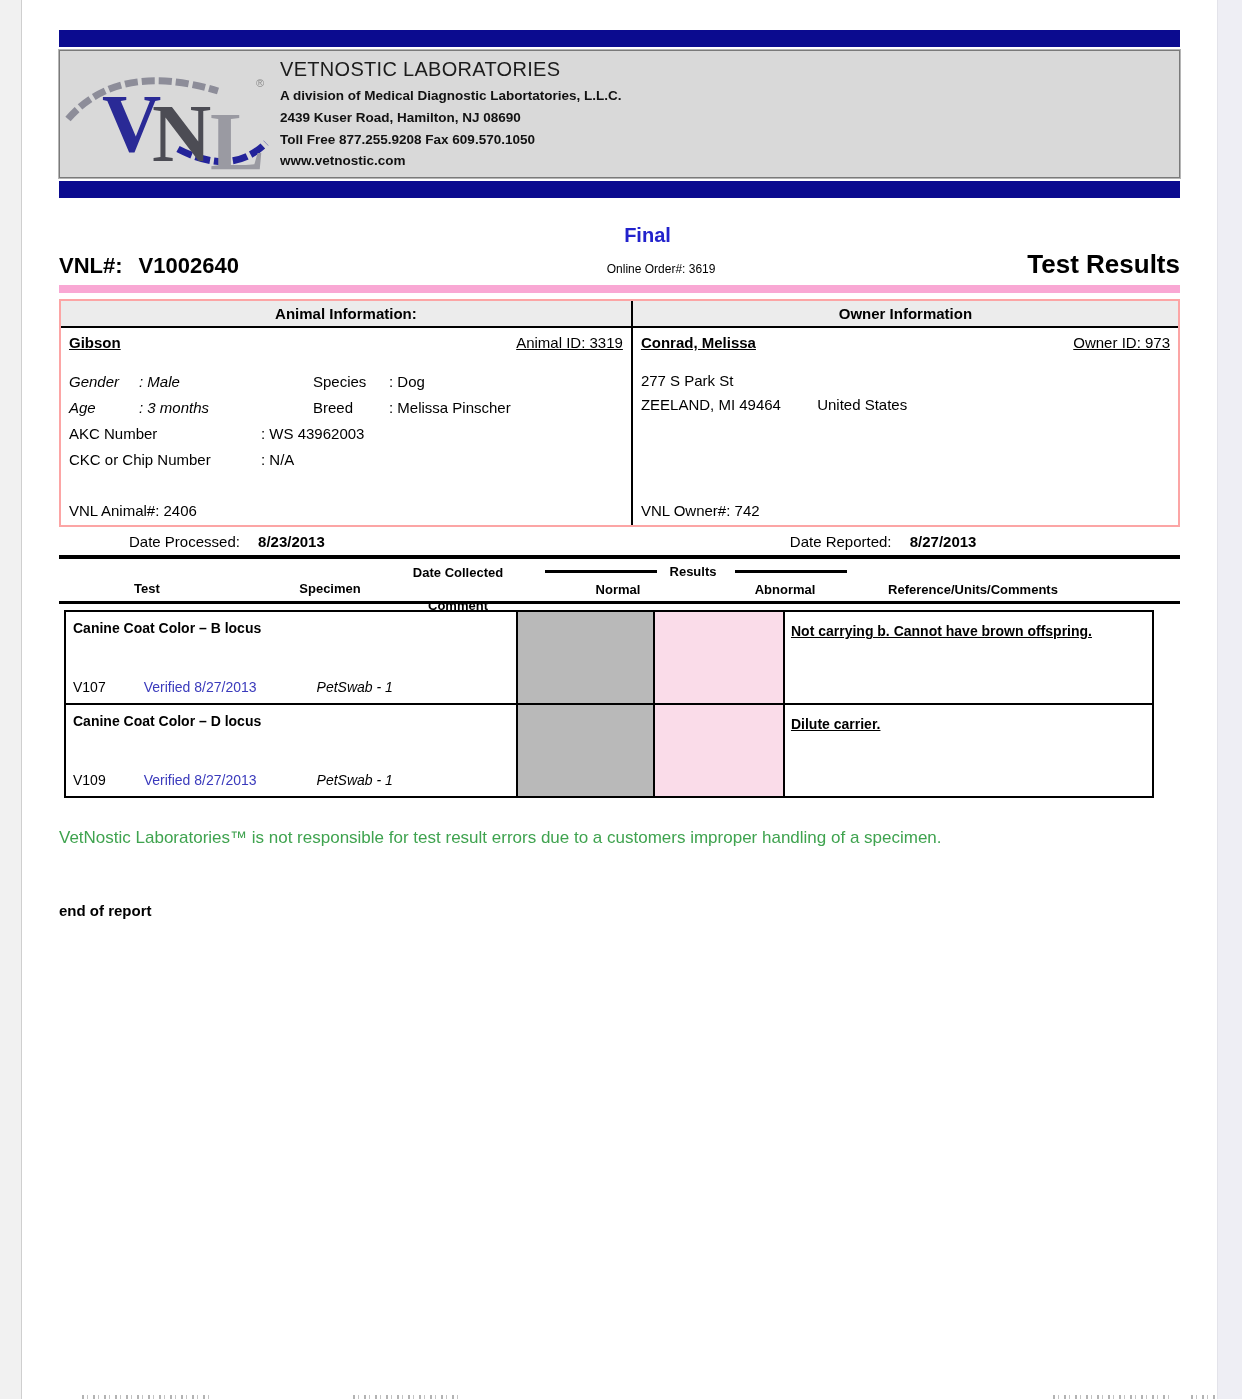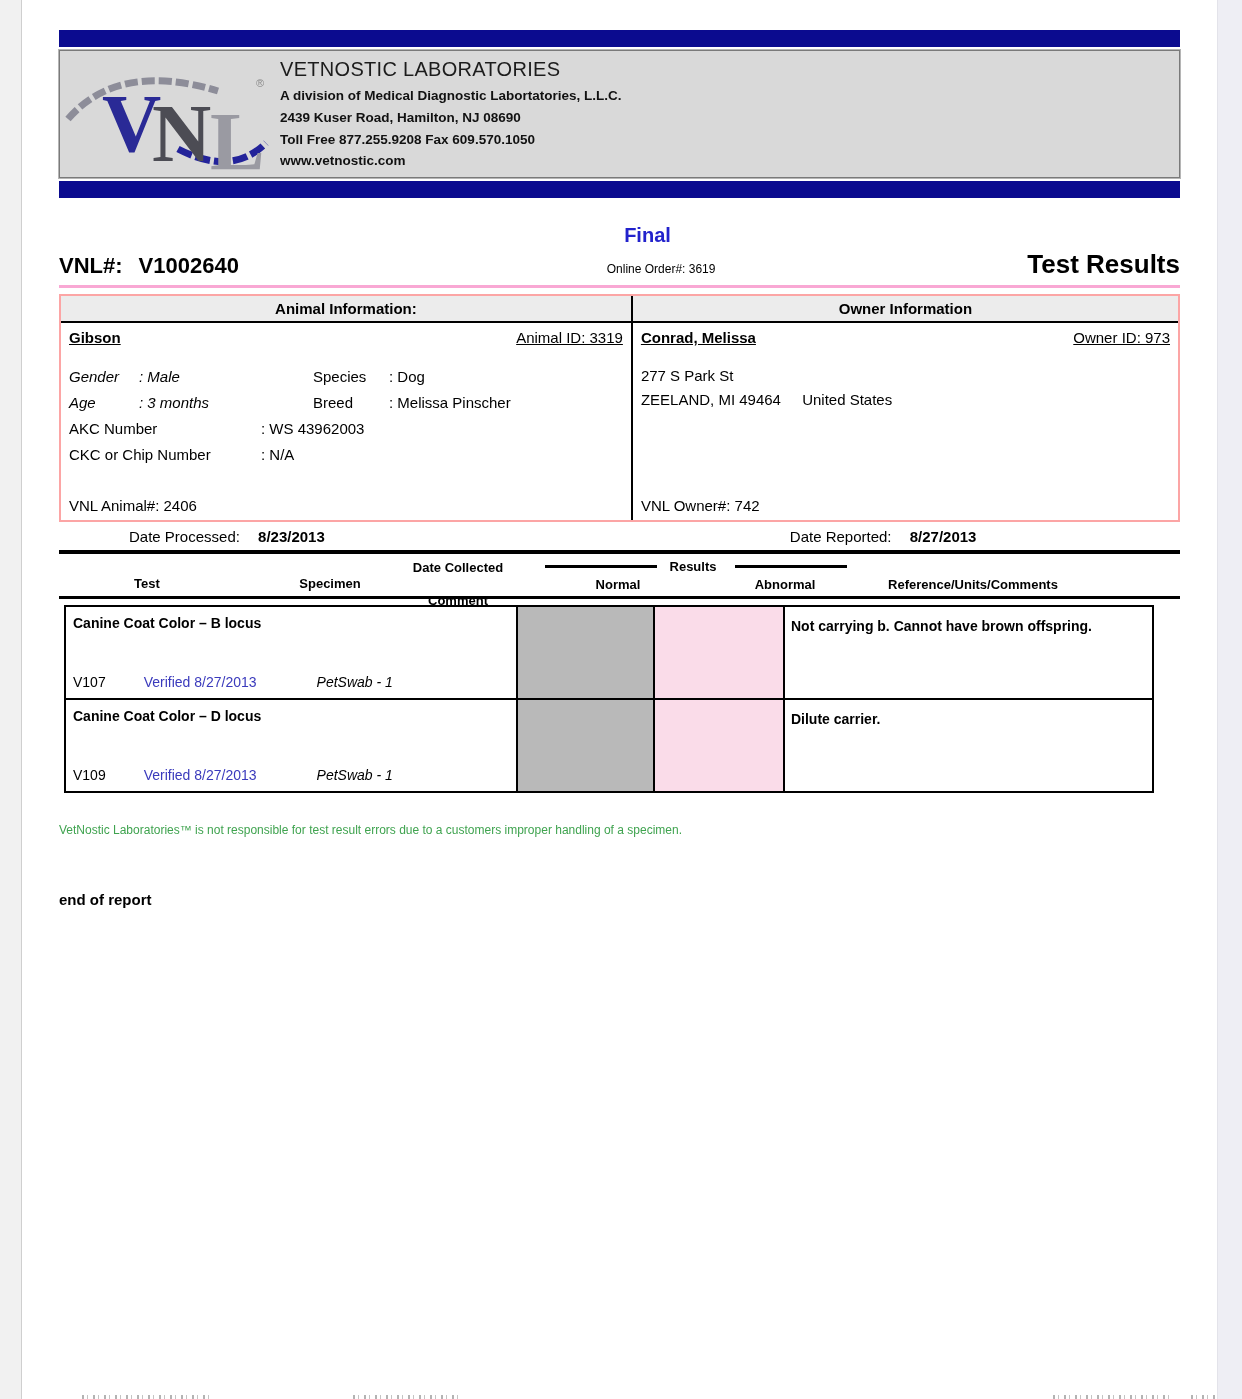--- a/index.html
+++ b/index.html
@@ -31,21 +31,21 @@
   .logo-wrap { width:218px; height:118px; position:relative; flex:none; }
   .logo-reg { position:absolute; right:14px; top:22px; font-size:11px; color:#8a8a8a; }
   .header-text { padding-left:2px; padding-top:2px; }
   .company-name { font-size:20px; color:#1c1c1c; letter-spacing:0.3px; margin-bottom:4px; }
   .header-line { font-size:13.5px; font-weight:bold; color:#111; line-height:1.6; }
 
   .status-final { text-align:center; margin-top:26px; font-size:20px; font-weight:bold; color:#2222cc; position:relative; left:28px; }
 
   .title-row {
     display:flex; align-items:baseline; margin-top:2px;
-    border-bottom:3px solid #f9a8d4; padding-bottom:5px;
+    border-bottom:8px solid #f9a8d4; padding-bottom:5px;
   }
   .vnl-num-label { font-size:22px; font-weight:bold; }
   .vnl-num { font-size:22px; font-weight:bold; margin-left:16px; }
   .online-order { font-size:12px; flex:1; text-align:center; position:relative; left:28px; }
   .report-title { font-size:26px; font-weight:bold; }
 
   .info-boxes { display:flex; margin-top:6px; border:2px solid #fca5a5; }
   .info-box { flex:1; display:flex; flex-direction:column; }
   .info-box.left { border-right:2px solid #000; flex:0 0 51.2%; }
   .info-box-header {
@@ -58,21 +58,21 @@
   .sp14 { height:18px; flex:none; }
   .pair-row { display:flex; line-height:26px; }
   .pair-left { width:244px; display:flex;font-style:italic; }
   .pl-label { width:70px; }
   .pr-label { width:76px; }
   .pair-right { display:flex; }
   .akc-row { display:flex; line-height:26px; }
   .akc-label { width:192px; }
   .bottom-line { margin-top:auto; }
   .addr-line { line-height:24px; }
-  .country { margin-left:17px; }
+  .country { margin-left:32px; }
 
   .date-row { display:flex; font-size:15px; padding:6px 0 5px 0; }
   .date-processed { margin-left:70px; }
   .date-reported { margin-left:465px; }
   .date-bold { font-weight:bold; margin-left:14px; }
   .dbl-line { height:4px; border-top:2px solid #000; border-bottom:2px solid #000; }
 
   .col-headers { position:relative; height:42px; font-size:13px; font-weight:bold; }
   .ch { position:absolute; transform:translateX(-50%); white-space:nowrap; }
   .ch-test { left:88px; top:22px; }
@@ -91,24 +91,24 @@
   table.results { border-collapse:collapse; margin-left:5px; margin-top:6px; width:1090px; }
   table.results td { border:2px solid #000; padding:0; vertical-align:top; }
   td.test-cell { width:478px; height:93px; position:relative; }
   .test-name { font-weight:bold; font-size:14px; padding:8px 6px 0 7px; }
   .test-meta { position:absolute; left:7px; bottom:8px; font-size:14px; display:flex; white-space:nowrap; }
   .test-code { color:#000; }
   .verified { color:#3a3abc; margin-left:38px; }
   .specimen-val { font-style:italic; margin-left:60px; }
   td.normal-cell { width:146px; background:#b9b9b9; }
   td.abnormal-cell { width:138px; background:#fadce9; }
-  td.ref-cell { width:388px; }
+  td.ref-cell { width:388px;text-decoration:underline; }
   .ref-text { font-weight:bold; font-size:14px; padding:8px 8px 0 6px; line-height:1.65; }
 
-  .disclaimer { margin-top:30px; color:#3fa34f; font-size:12px; }
+  .disclaimer { margin-top:30px; color:#3fa34f; font-size:17px; }
   .end-of-report { margin-top:54px; font-weight:bold; font-size:15px; }
 
   .footer-cut { position:absolute; left:0; right:0; bottom:0; height:7px; overflow:hidden; }
   .cut-frag {
     position:absolute; bottom:-1px; height:5px; opacity:0.75;
     background:repeating-linear-gradient(90deg,#9a9a9a 0 2px,transparent 2px 5px,#b0b0b0 5px 6px,transparent 6px 11px);
   }
   .cut-frag.l1 { left:59px; width:130px; }
   .cut-frag.l2 { left:330px; width:110px; }
   .cut-frag.r1 { left:1030px; width:120px; }

